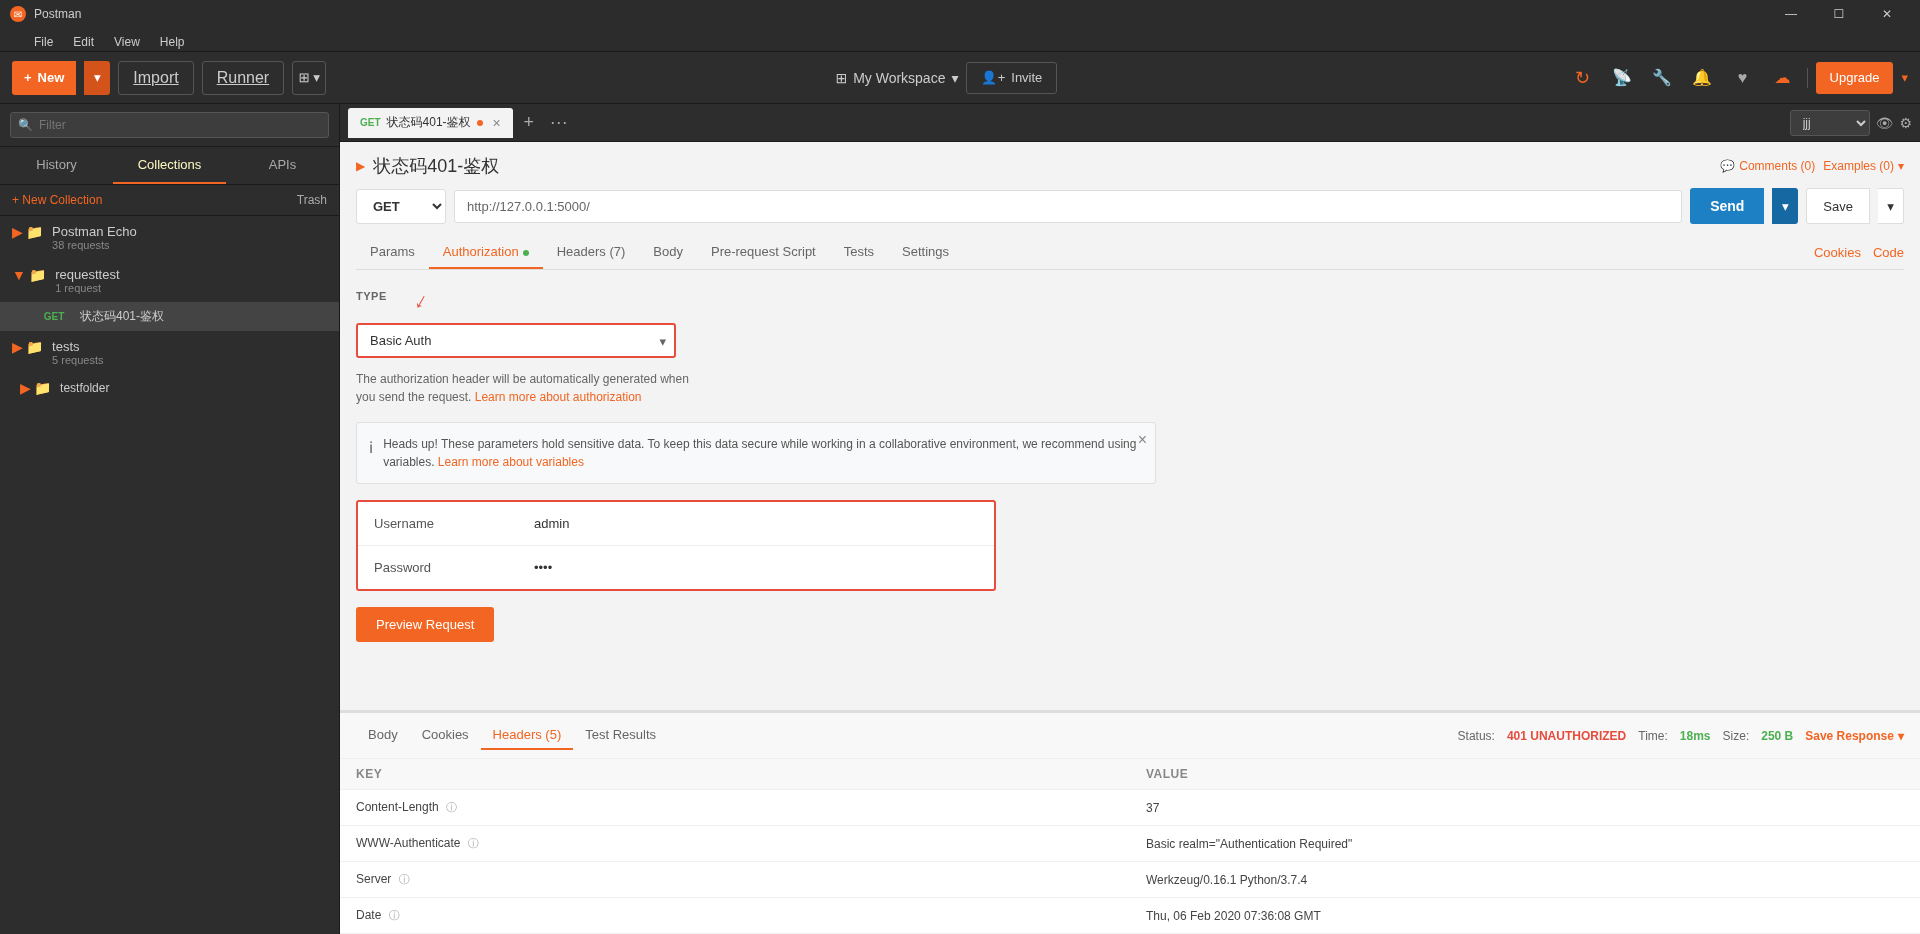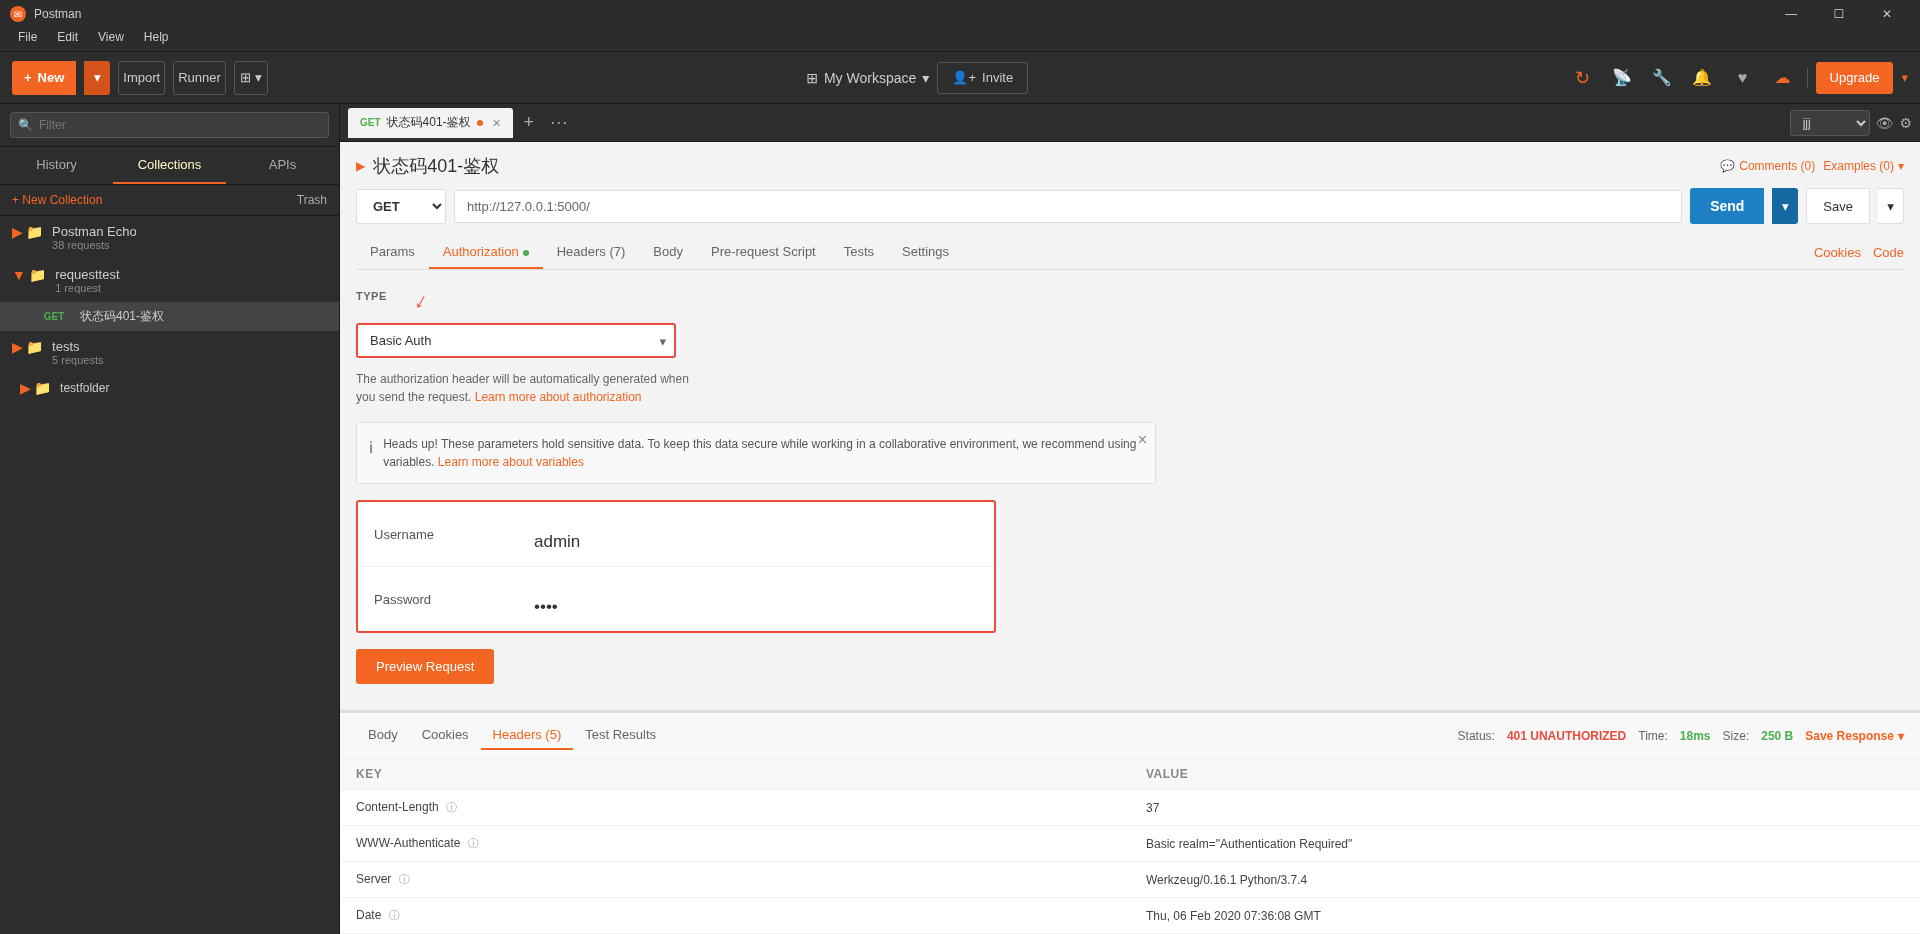--- a/index.html
+++ b/index.html
@@ -20,22 +20,22 @@
     .title-bar-left { display: flex; align-items: center; gap: 8px; }
     .title-bar-icon { width: 16px; height: 16px; background: #f26522; border-radius: 50%; display: flex; align-items: center; justify-content: center; color: white; font-size: 10px; }
     .title-bar-controls { display: flex; gap: 2px; }
     .title-bar-controls button { width: 46px; height: 28px; border: none; background: transparent; color: #ccc; cursor: pointer; font-size: 12px; }
 
     
     .menu-bar {
       background: #2c2c2c;
       height: 24px;
       display: flex;
-      align-items: flex-start;
-      padding: 0 8px;
+      align-items: flex-end;
+      padding: 0 24px;
       border-bottom: 1px solid #1a1a1a;
     }
     .menu-bar-item {
       color: #ccc;
       font-size: 12px;
       padding: 2px 10px;
       cursor: pointer;
       border-radius: 3px;
     }
 
@@ -73,24 +73,25 @@
       cursor: pointer;
       display: flex;
       align-items: center;
       justify-content: center;
     }
     .btn-import, .btn-runner {
       background: transparent;
       color: #ccc;
       border: 1px solid #555;
       height: 34px;
-      padding: 0 4px;
-      border-radius: 3px;
-      cursor: pointer;
-      font-size: 13px;
+      padding: 0 14px;
+      border-radius: 3px;
+      cursor: pointer;
+      font-size: 16px;
+      text-decoration: underline;
     }
     .btn-icon-group {
       background: transparent;
       color: #ccc;
       border: 1px solid #555;
       height: 34px;
       width: 34px;
       border-radius: 3px;
       cursor: pointer;
       display: flex;
@@ -559,25 +560,24 @@
     .cred-label {
       width: 160px;
       color: #555;
       font-size: 13px;
       font-weight: 500;
     }
     .cred-input {
       flex: 1;
       border: none;
       outline: none;
-      font-size: 17px;
+      font-size: 13px;
       color: #333;
       padding: 4px 0;
       background: transparent;
-      margin-top: 16px;
     }
 
     
     .btn-preview {
       background: #f26522;
       color: white;
       border: none;
       padding: 10px 20px;
       border-radius: 3px;
       cursor: pointer;

